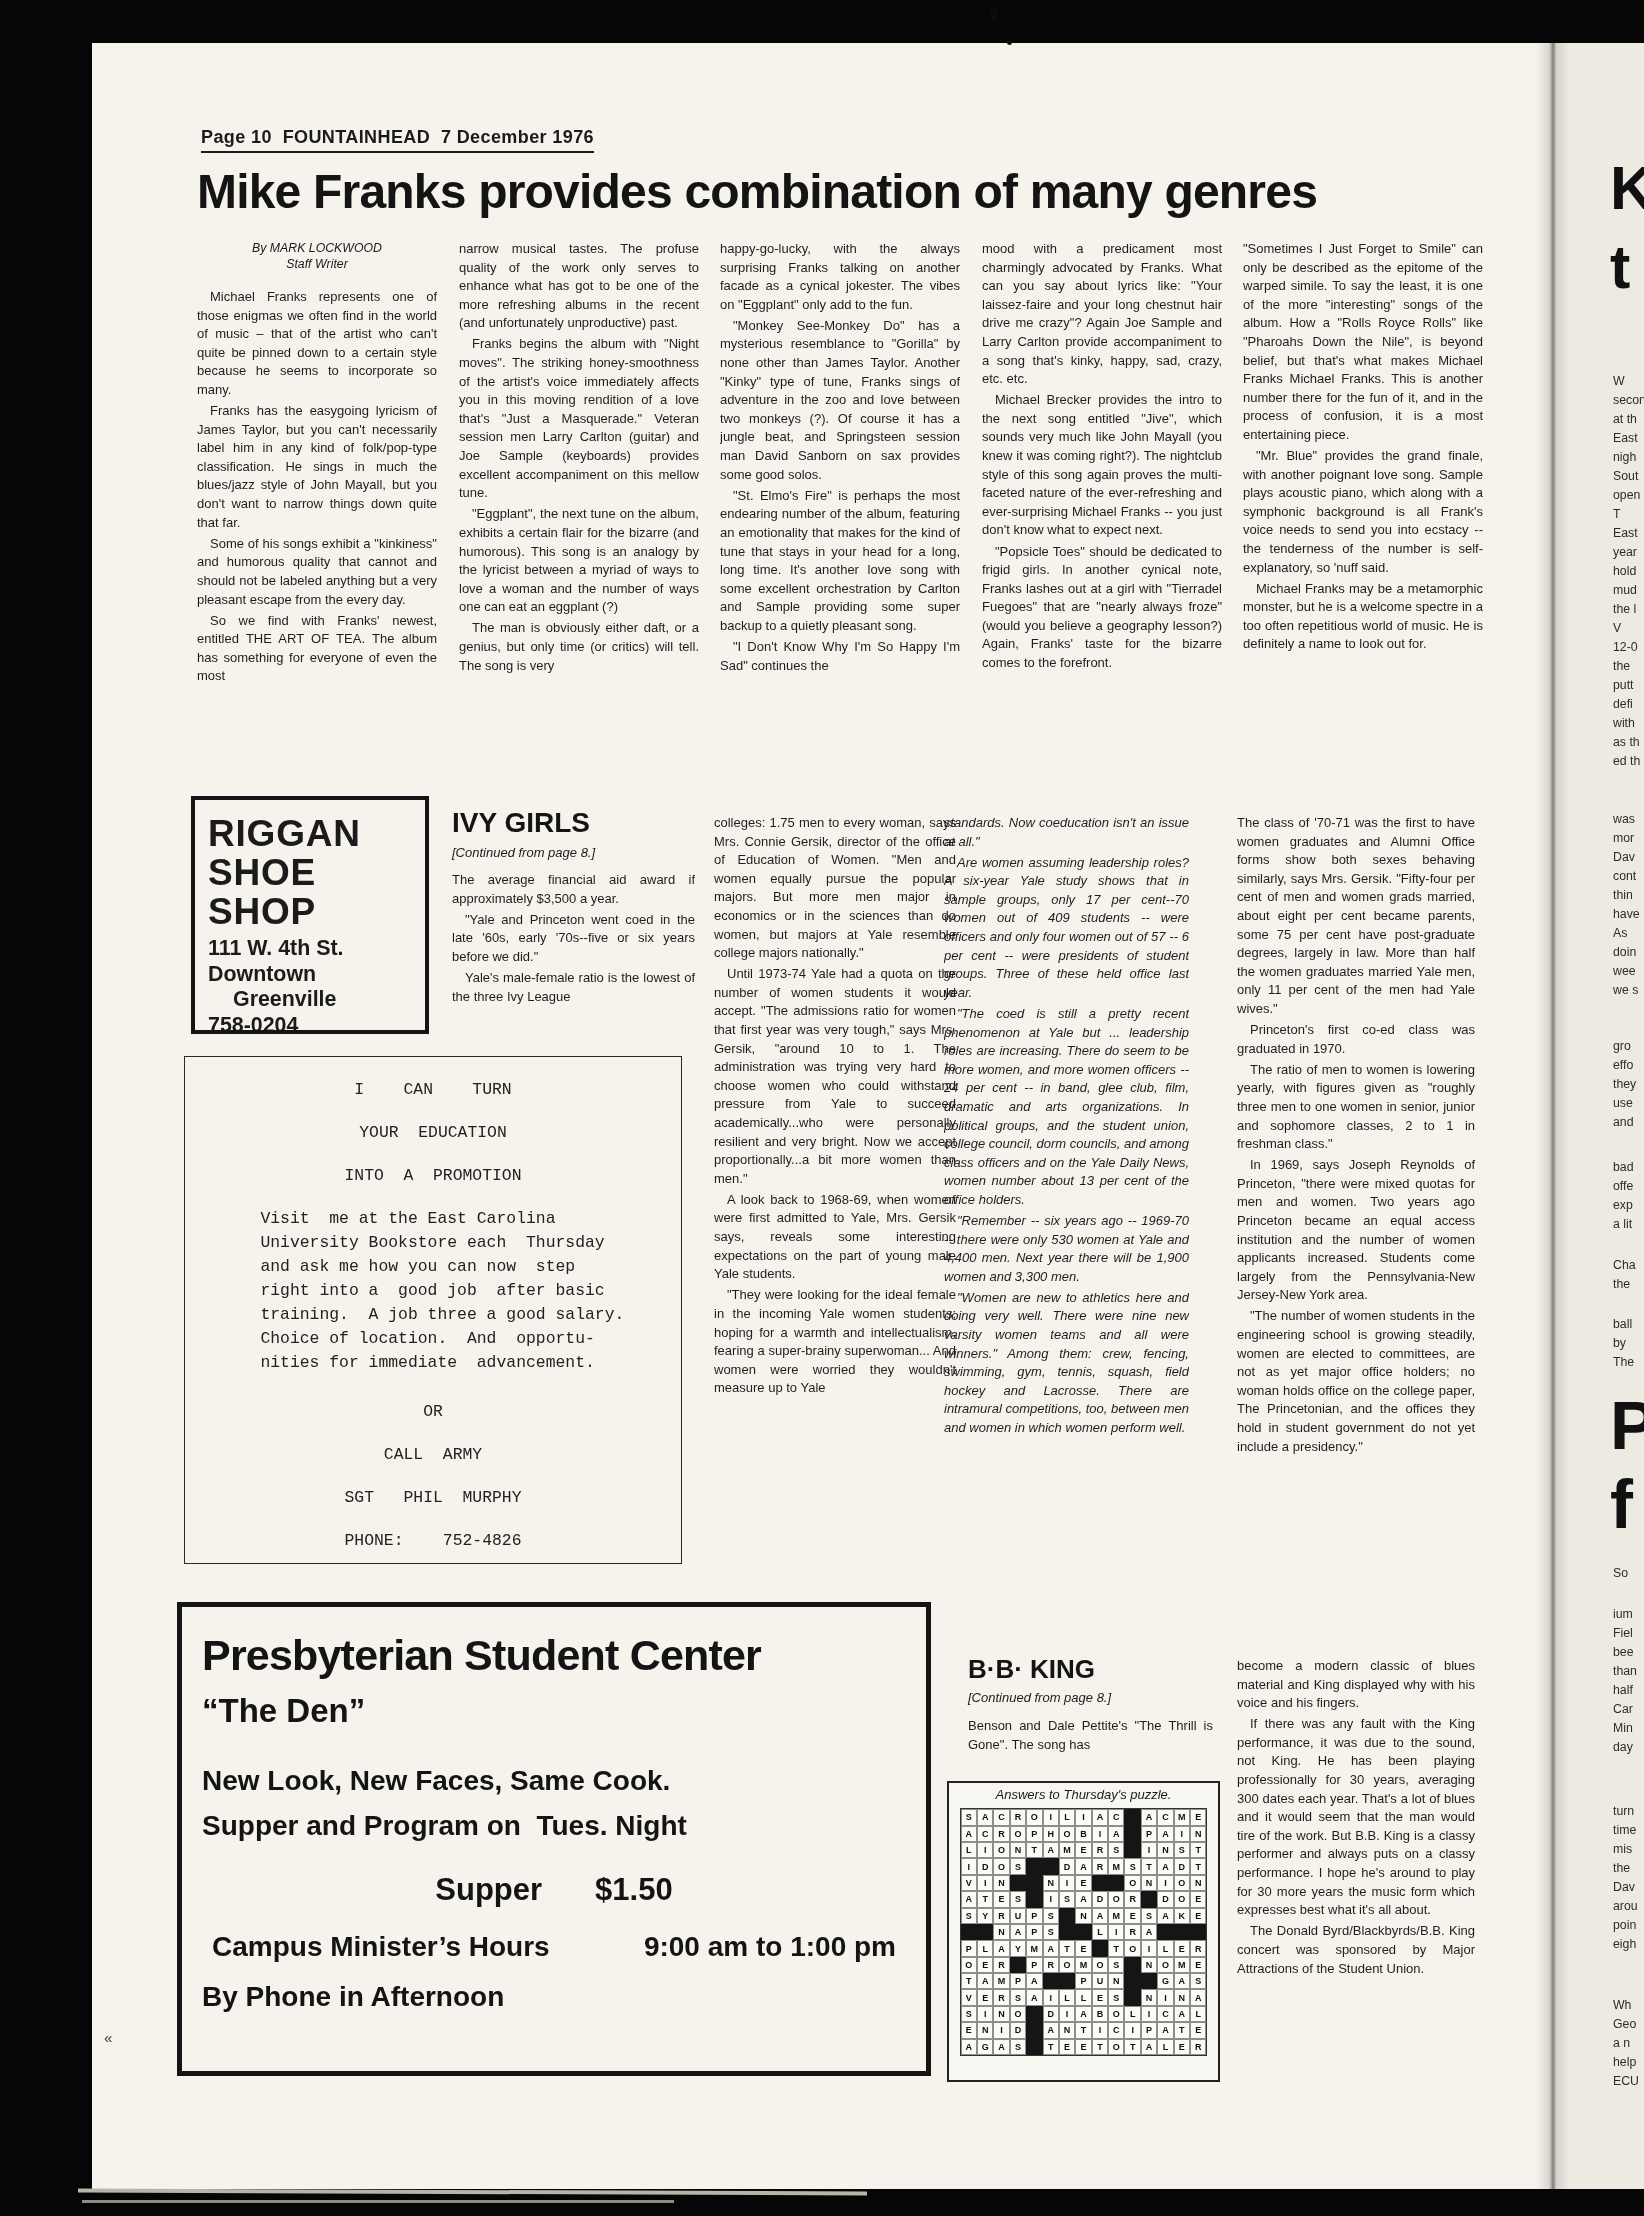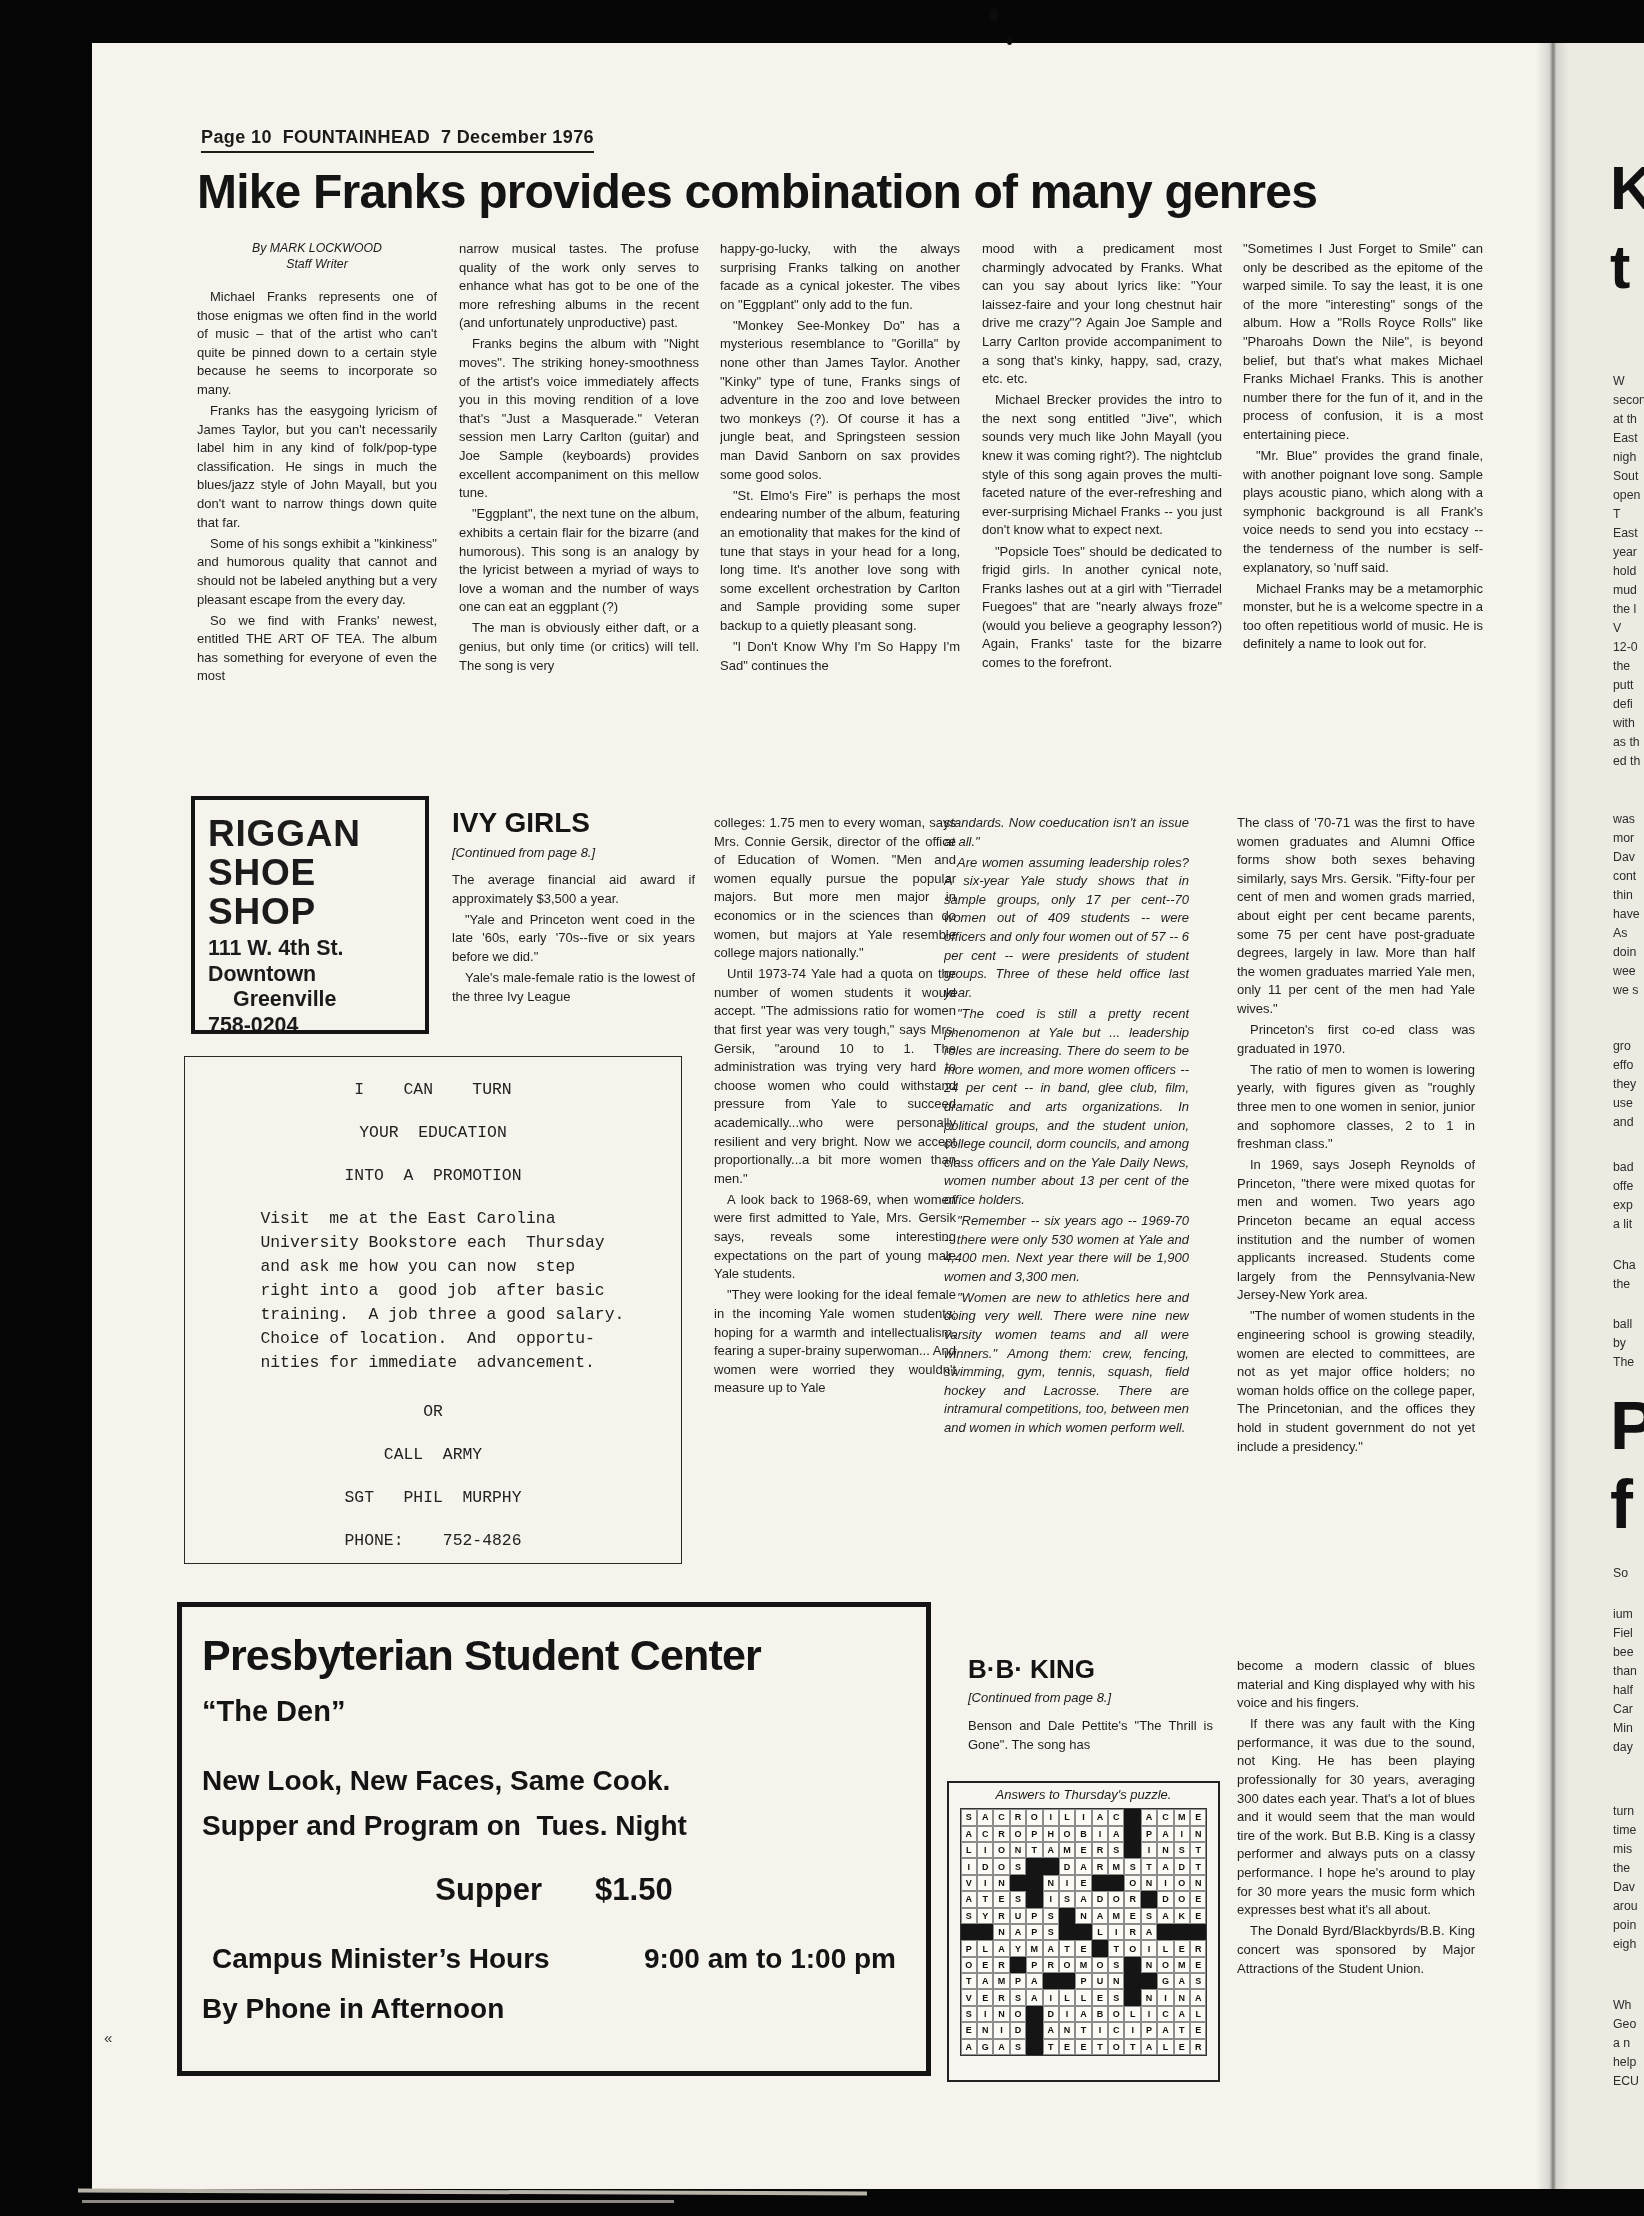--- a/index.html
+++ b/index.html
@@ -30,25 +30,25 @@
         font-size:16.4px;color:#222;overflow:hidden;}
   .army p{margin:0;white-space:pre;line-height:24px;}
   .army-head{text-align:center;}
   .army-head p{margin-bottom:19px;}
   .army-body{margin-top:15px;padding-left:59px;text-align:left;}
   .army-foot{margin-top:25px;text-align:center;}
   .army-foot p{margin-bottom:19px;}
   
   .presby{border:5px solid #141414;padding:25px 20px;text-align:left;overflow:hidden;color:#141414;}
   .presby .t1{font-weight:bold;font-size:43px;line-height:46px;letter-spacing:-0.8px;}
-  .presby .t2{font-weight:bold;font-size:29px;line-height:46px;margin-top:10px;}
+  .presby .t2{font-weight:bold;font-size:33px;line-height:46px;margin-top:10px;}
   .presby .l1{font-weight:bold;font-size:28px;margin-top:31px;white-space:pre;}
   .presby .l2{font-weight:bold;font-size:28px;margin-top:13px;white-space:pre;}
   .presby .supper{font-weight:bold;font-size:31px;margin-top:30px;display:flex;justify-content:center;gap:53px;}
-  .presby .hours{font-weight:bold;font-size:28px;margin-top:35px;display:flex;justify-content:space-between;padding:0 10px;}
+  .presby .hours{font-weight:bold;font-size:28px;margin-top:23px;display:flex;justify-content:space-between;padding:0 10px;}
   .presby .l5{font-weight:bold;font-size:28px;margin-top:18px;}
   
   .xbox{border:2.5px solid #222;background:#f8f6f0;padding:2px 5px;overflow:hidden;}
   .xcap{font-style:italic;font-size:13px;text-align:center;margin:1.6px 0 6.6px 0;}
   .xgrid{display:grid;grid-template-columns:repeat(15,16.4px);grid-auto-rows:16.4px;width:max-content;
          margin:0 auto;border:1.6px solid #333;}
   .xcell{border:0.8px solid #8d8d8d;display:flex;align-items:center;justify-content:center;
          font-weight:bold;font-size:9px;background:#fcfaf5;color:#101010;}
   .xcell.black{background:#151515;border-color:#151515;}
   

